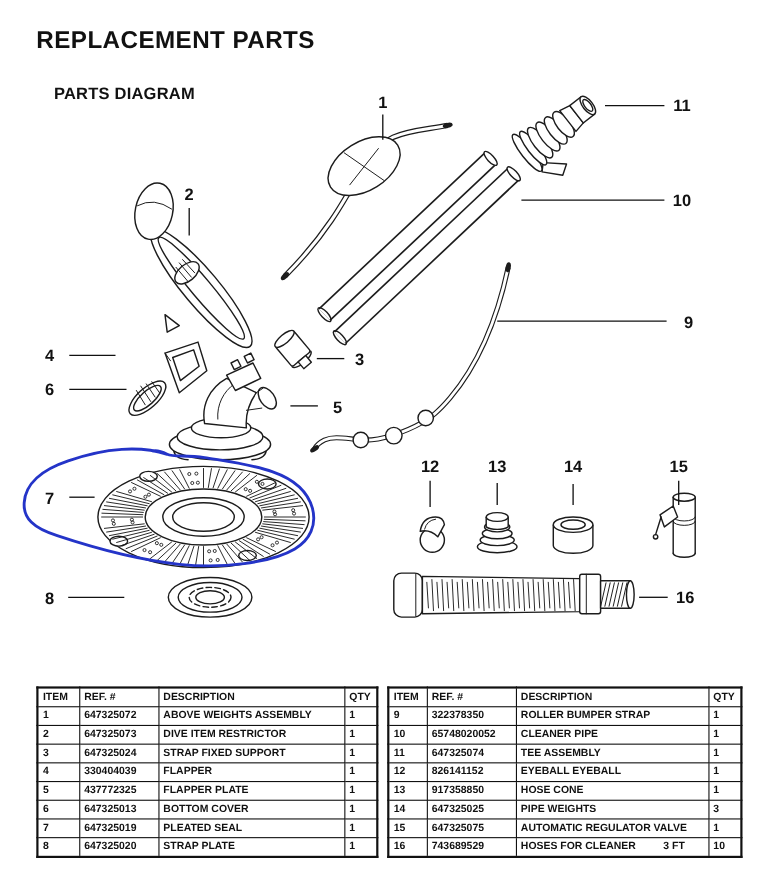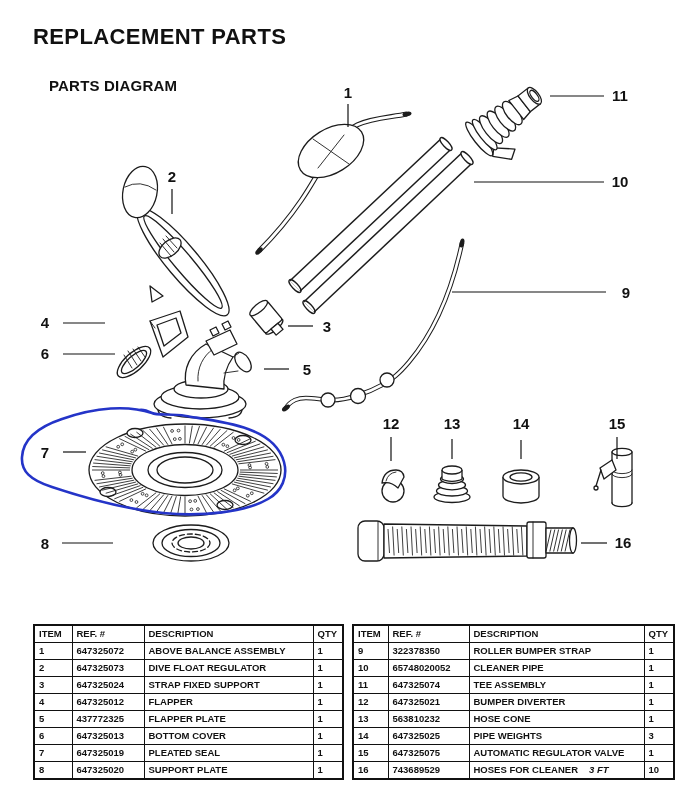--- a/index.html
+++ b/index.html
@@ -22,21 +22,21 @@
   #hose-corrugation line{stroke:#1c1c1c;stroke-width:.85;}
   #adapter-threads line{stroke:#1c1c1c;stroke-width:.9;}
   .blue-annotation{fill:none;stroke-width:2.6;stroke-linecap:round;stroke-linejoin:round;}
   
   .parts-table{position:absolute;top:624px;border-collapse:collapse;table-layout:fixed;
                font-size:9.5px;line-height:1.15;border:2px solid #111;}
   .parts-table th,.parts-table td{border:1.3px solid #111;padding:2px 4px;height:12px;
                white-space:nowrap;overflow:hidden;font-weight:bold;text-align:left;}
   .parts-table td{font-weight:bold;}
   .parts-table .center{}
-  .parts-table .note{font-style:italic;margin-left:11px;}
+  .parts-table .note{margin-left:25px;}
   #table-left{left:33px;width:309px;}
   #table-right{left:352px;width:321px;}
   #table-left col.c-item{width:38px;} #table-left col.c-ref{width:72px;}
   #table-left col.c-desc{width:169px;} #table-left col.c-qty{width:30px;}
   #table-right col.c-item{width:35px;} #table-right col.c-ref{width:81px;}
   #table-right col.c-desc{width:175px;} #table-right col.c-qty{width:30px;}
 </style>
 </head>
 <body>
 
@@ -394,38 +394,38 @@
           <th class="center">ITEM</th>
           <th>REF. #</th>
           <th>DESCRIPTION</th>
           <th class="center">QTY</th>
         </tr>
       </thead>
     <tbody>
         <tr>
           <td class="center">1</td>
           <td>647325072</td>
-          <td>ABOVE BALANCE ASSEMBLY</td>
+          <td>ABOVE WEIGHTS ASSEMBLY</td>
           <td class="center">1</td>
         </tr>
         <tr>
           <td class="center">2</td>
           <td>647325073</td>
-          <td>DIVE FLOAT REGULATOR</td>
+          <td>DIVE ITEM RESTRICTOR</td>
           <td class="center">1</td>
         </tr>
         <tr>
           <td class="center">3</td>
           <td>647325024</td>
           <td>STRAP FIXED SUPPORT</td>
           <td class="center">1</td>
         </tr>
         <tr>
           <td class="center">4</td>
-          <td>647325012</td>
+          <td>330404039</td>
           <td>FLAPPER</td>
           <td class="center">1</td>
         </tr>
         <tr>
           <td class="center">5</td>
           <td>437772325</td>
           <td>FLAPPER PLATE</td>
           <td class="center">1</td>
         </tr>
         <tr>
@@ -436,21 +436,21 @@
         </tr>
         <tr>
           <td class="center">7</td>
           <td>647325019</td>
           <td>PLEATED SEAL</td>
           <td class="center">1</td>
         </tr>
         <tr>
           <td class="center">8</td>
           <td>647325020</td>
-          <td>SUPPORT PLATE</td>
+          <td>STRAP PLATE</td>
           <td class="center">1</td>
         </tr>
       </tbody>
   </table>
 
   <table id="table-right" class="parts-table">
     <colgroup>
         <col class="c-item">
         <col class="c-ref">
         <col class="c-desc">
@@ -478,27 +478,27 @@
           <td class="center">1</td>
         </tr>
         <tr>
           <td class="center">11</td>
           <td>647325074</td>
           <td>TEE ASSEMBLY</td>
           <td class="center">1</td>
         </tr>
         <tr>
           <td class="center">12</td>
-          <td>647325021</td>
-          <td>BUMPER DIVERTER</td>
+          <td>826141152</td>
+          <td>EYEBALL EYEBALL</td>
           <td class="center">1</td>
         </tr>
         <tr>
           <td class="center">13</td>
-          <td>563810232</td>
+          <td>917358850</td>
           <td>HOSE CONE</td>
           <td class="center">1</td>
         </tr>
         <tr>
           <td class="center">14</td>
           <td>647325025</td>
           <td>PIPE WEIGHTS</td>
           <td class="center">3</td>
         </tr>
         <tr>

